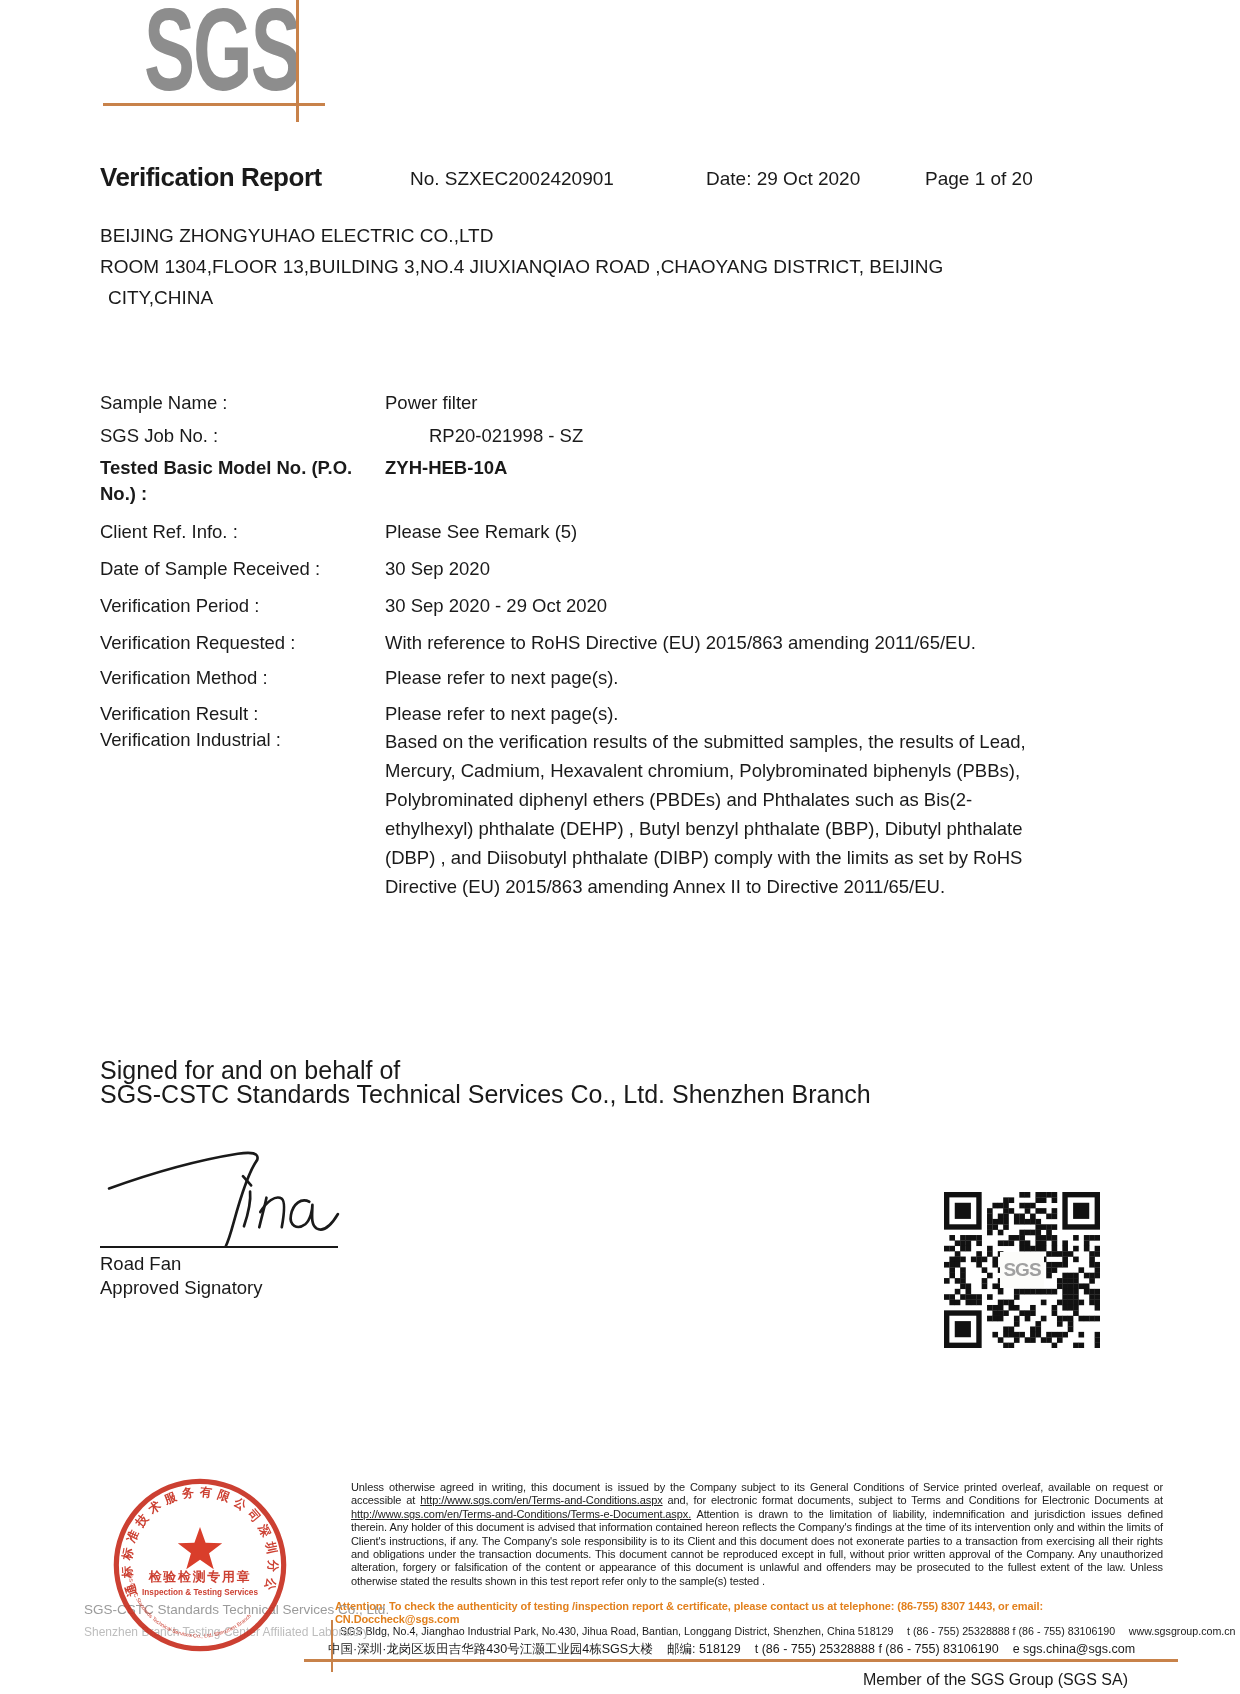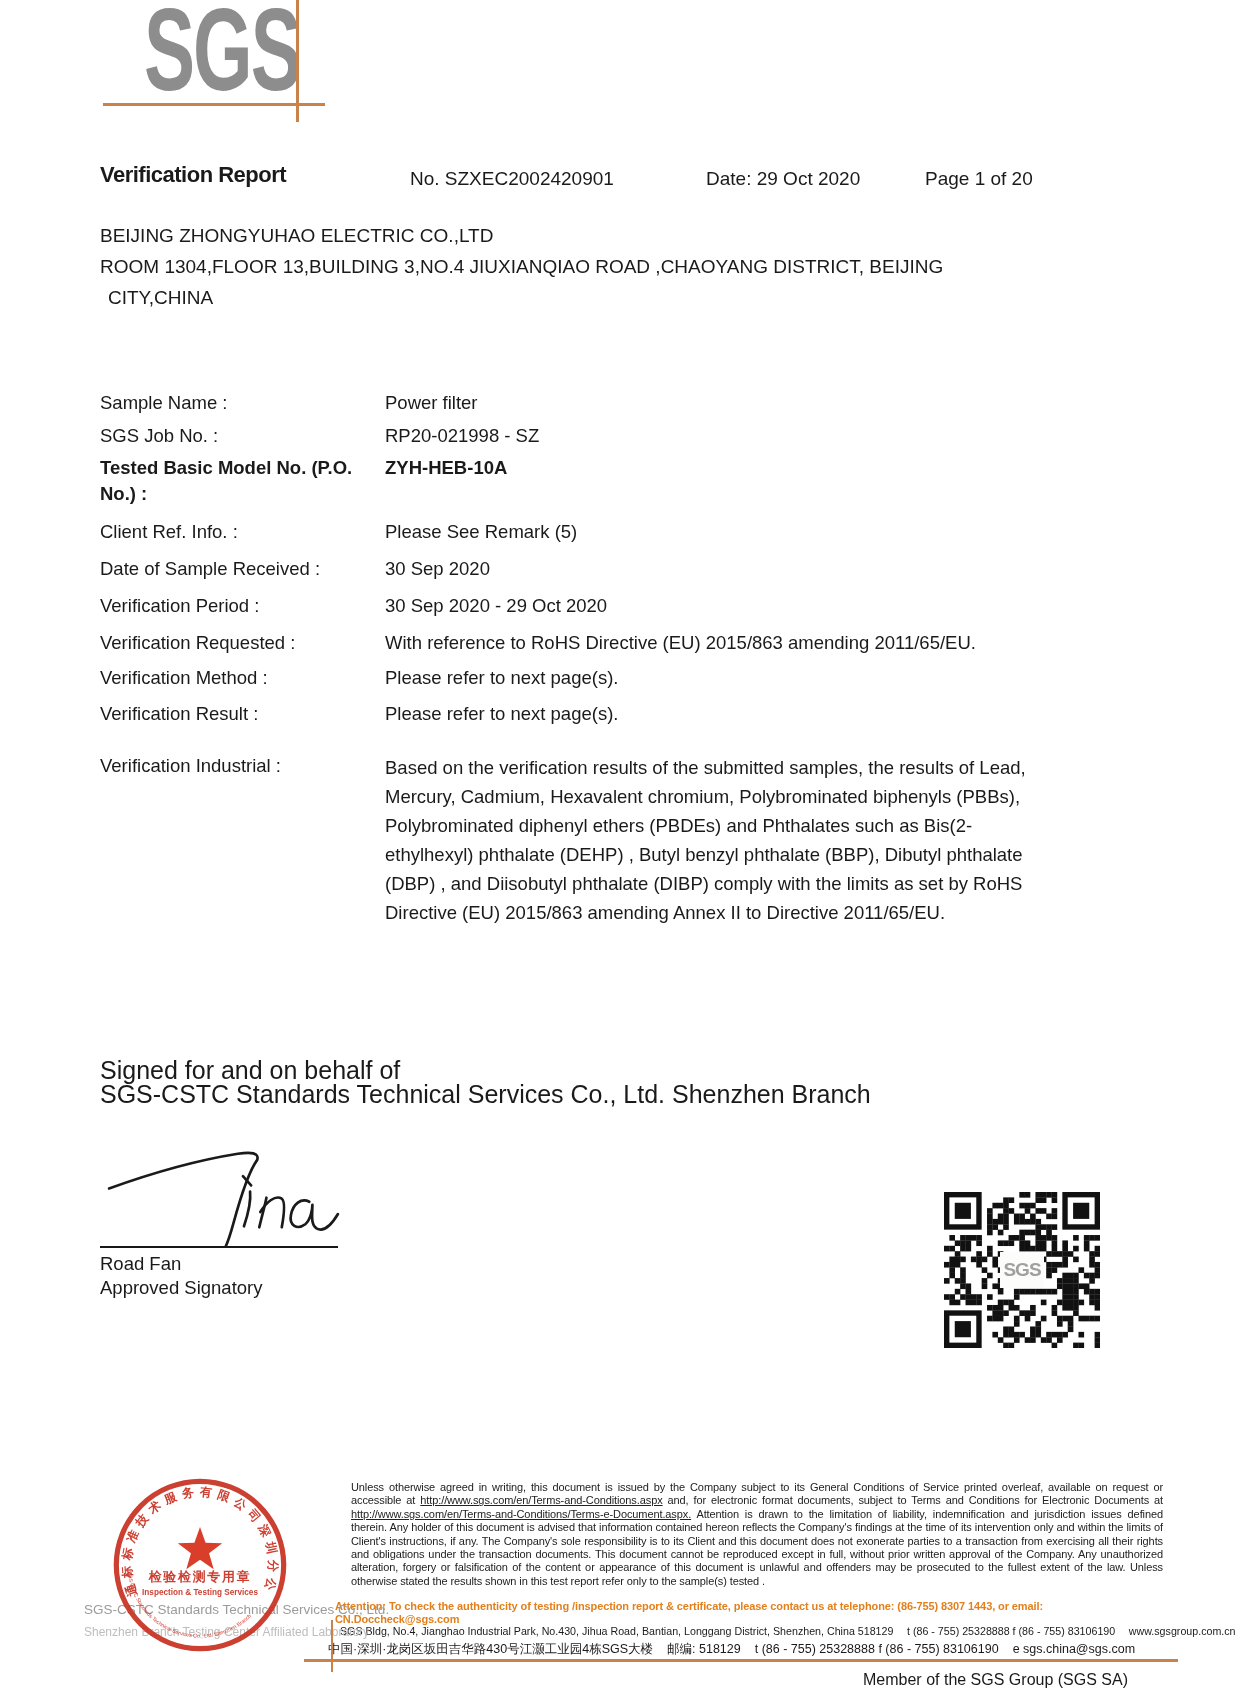--- a/index.html
+++ b/index.html
@@ -10,34 +10,34 @@
   }
   .abs{position:absolute;}
   
   .logo-text{
     left:144px;top:-10px;font-size:116px;font-weight:700;color:#8d8d8d;
     letter-spacing:-3px;line-height:1.05;transform:scaleX(.66);transform-origin:left top;
   }
   .logo-hline{left:103px;top:103px;width:222px;height:3px;background:#c8824a;}
   .logo-vline{left:296px;top:0;width:3px;height:122px;background:#c8824a;}
   
-  .doc-title{left:100px;top:162px;font-size:22px;font-weight:700;letter-spacing:-.5px;}
+  .doc-title{left:100px;top:162px;font-size:26px;font-weight:700;letter-spacing:-.5px;}
   .report-no{left:410px;top:168px;font-size:19px;}
   .report-date{left:706px;top:168px;font-size:19px;}
   .report-page{left:925px;top:168px;font-size:19px;}
   
   .client{left:100px;top:220px;width:980px;font-size:19px;line-height:31px;}
   .client .addr2{padding-left:8px;}
   
   .details{left:100px;top:390px;width:1045px;font-size:18.5px;}
   .drow{display:flex;line-height:26px;}
   .dlabel{width:285px;flex:0 0 285px;}
   .dvalue{width:668px;flex:0 0 668px;}
-  .mb7{margin-bottom:7px;}.mb6{margin-bottom:6px;}.mb2{margin-bottom:12px;font-weight:bold;}
-  .mb11{margin-bottom:11px;}.mb9{margin-bottom:9px;}.mb10{margin-bottom:10px;}.mb14{margin-bottom:26px;}
+  .mb7{margin-bottom:7px;}.mb6{margin-bottom:6px;gap:44px;}.mb2{margin-bottom:12px;font-weight:bold;}
+  .mb11{margin-bottom:11px;}.mb9{margin-bottom:9px;}.mb10{margin-bottom:10px;}.mb14{margin-bottom:0;}
   .conclusion .dvalue{line-height:29px;}
   
   .signed{left:100px;top:1058px;font-size:25px;line-height:24px;}
   .sig-svg{left:105px;top:1130px;}
   .sig-line{left:100px;top:1246px;width:238px;height:2px;background:#181818;}
   .sig-name{left:100px;top:1253px;font-size:18.5px;}
   .sig-role{left:100px;top:1277px;font-size:18.5px;}
   
   .qr{left:944px;top:1192px;width:156px;height:156px;}
   .qr-label{

